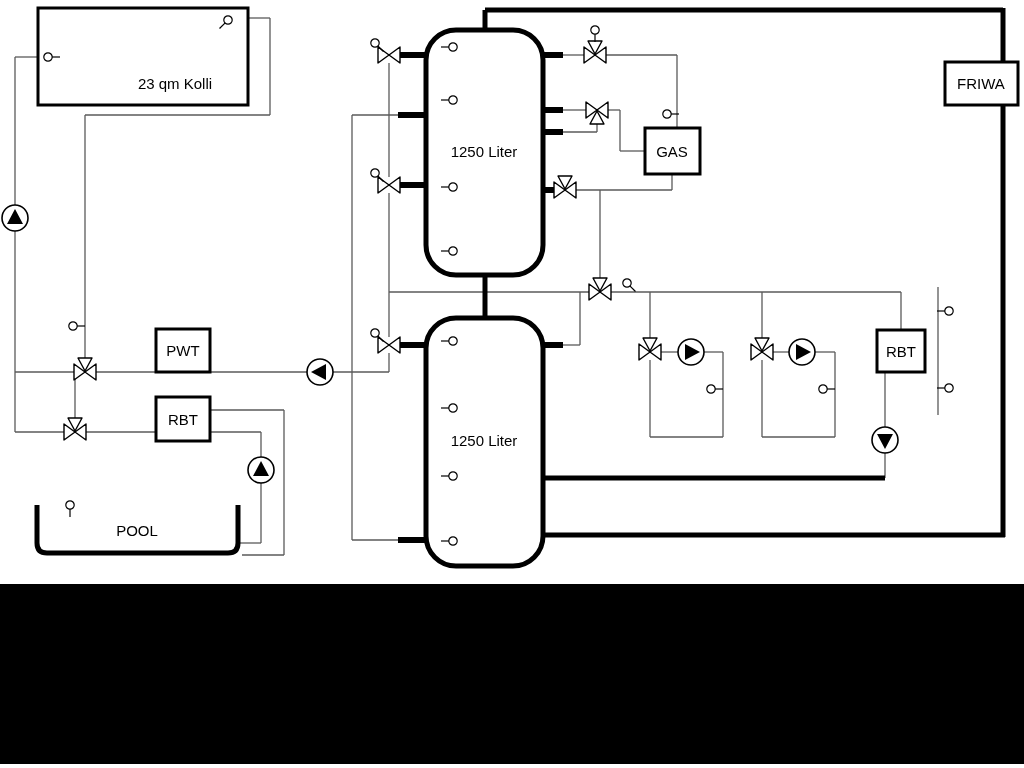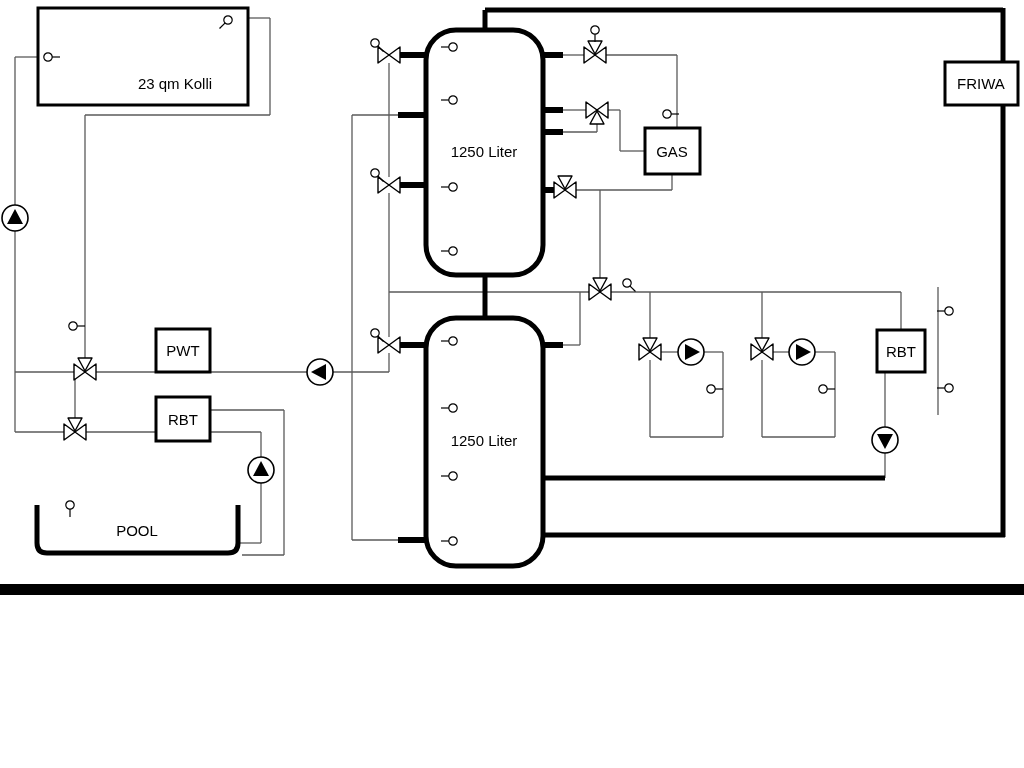--- a/index.html
+++ b/index.html
@@ -1,16 +1,16 @@
 <!DOCTYPE html>
 <html><head>
 <meta charset="utf-8">
 <style>
   html,body{margin:0;padding:0;background:#fff;}
-  .stage{position:relative;width:1024px;height:595px;overflow:hidden;background:#fff;}
+  .stage{position:relative;width:1024px;height:764px;overflow:hidden;background:#fff;}
   svg{display:block;}
   text{font-family:"Liberation Sans",sans-serif;font-size:15px;fill:#000;}
 </style>
 </head>
 <body>
 
 <div class="stage">
 <svg width="1024" height="768" viewBox="0 0 1024 768">
   <defs>
     <g id="pump">

